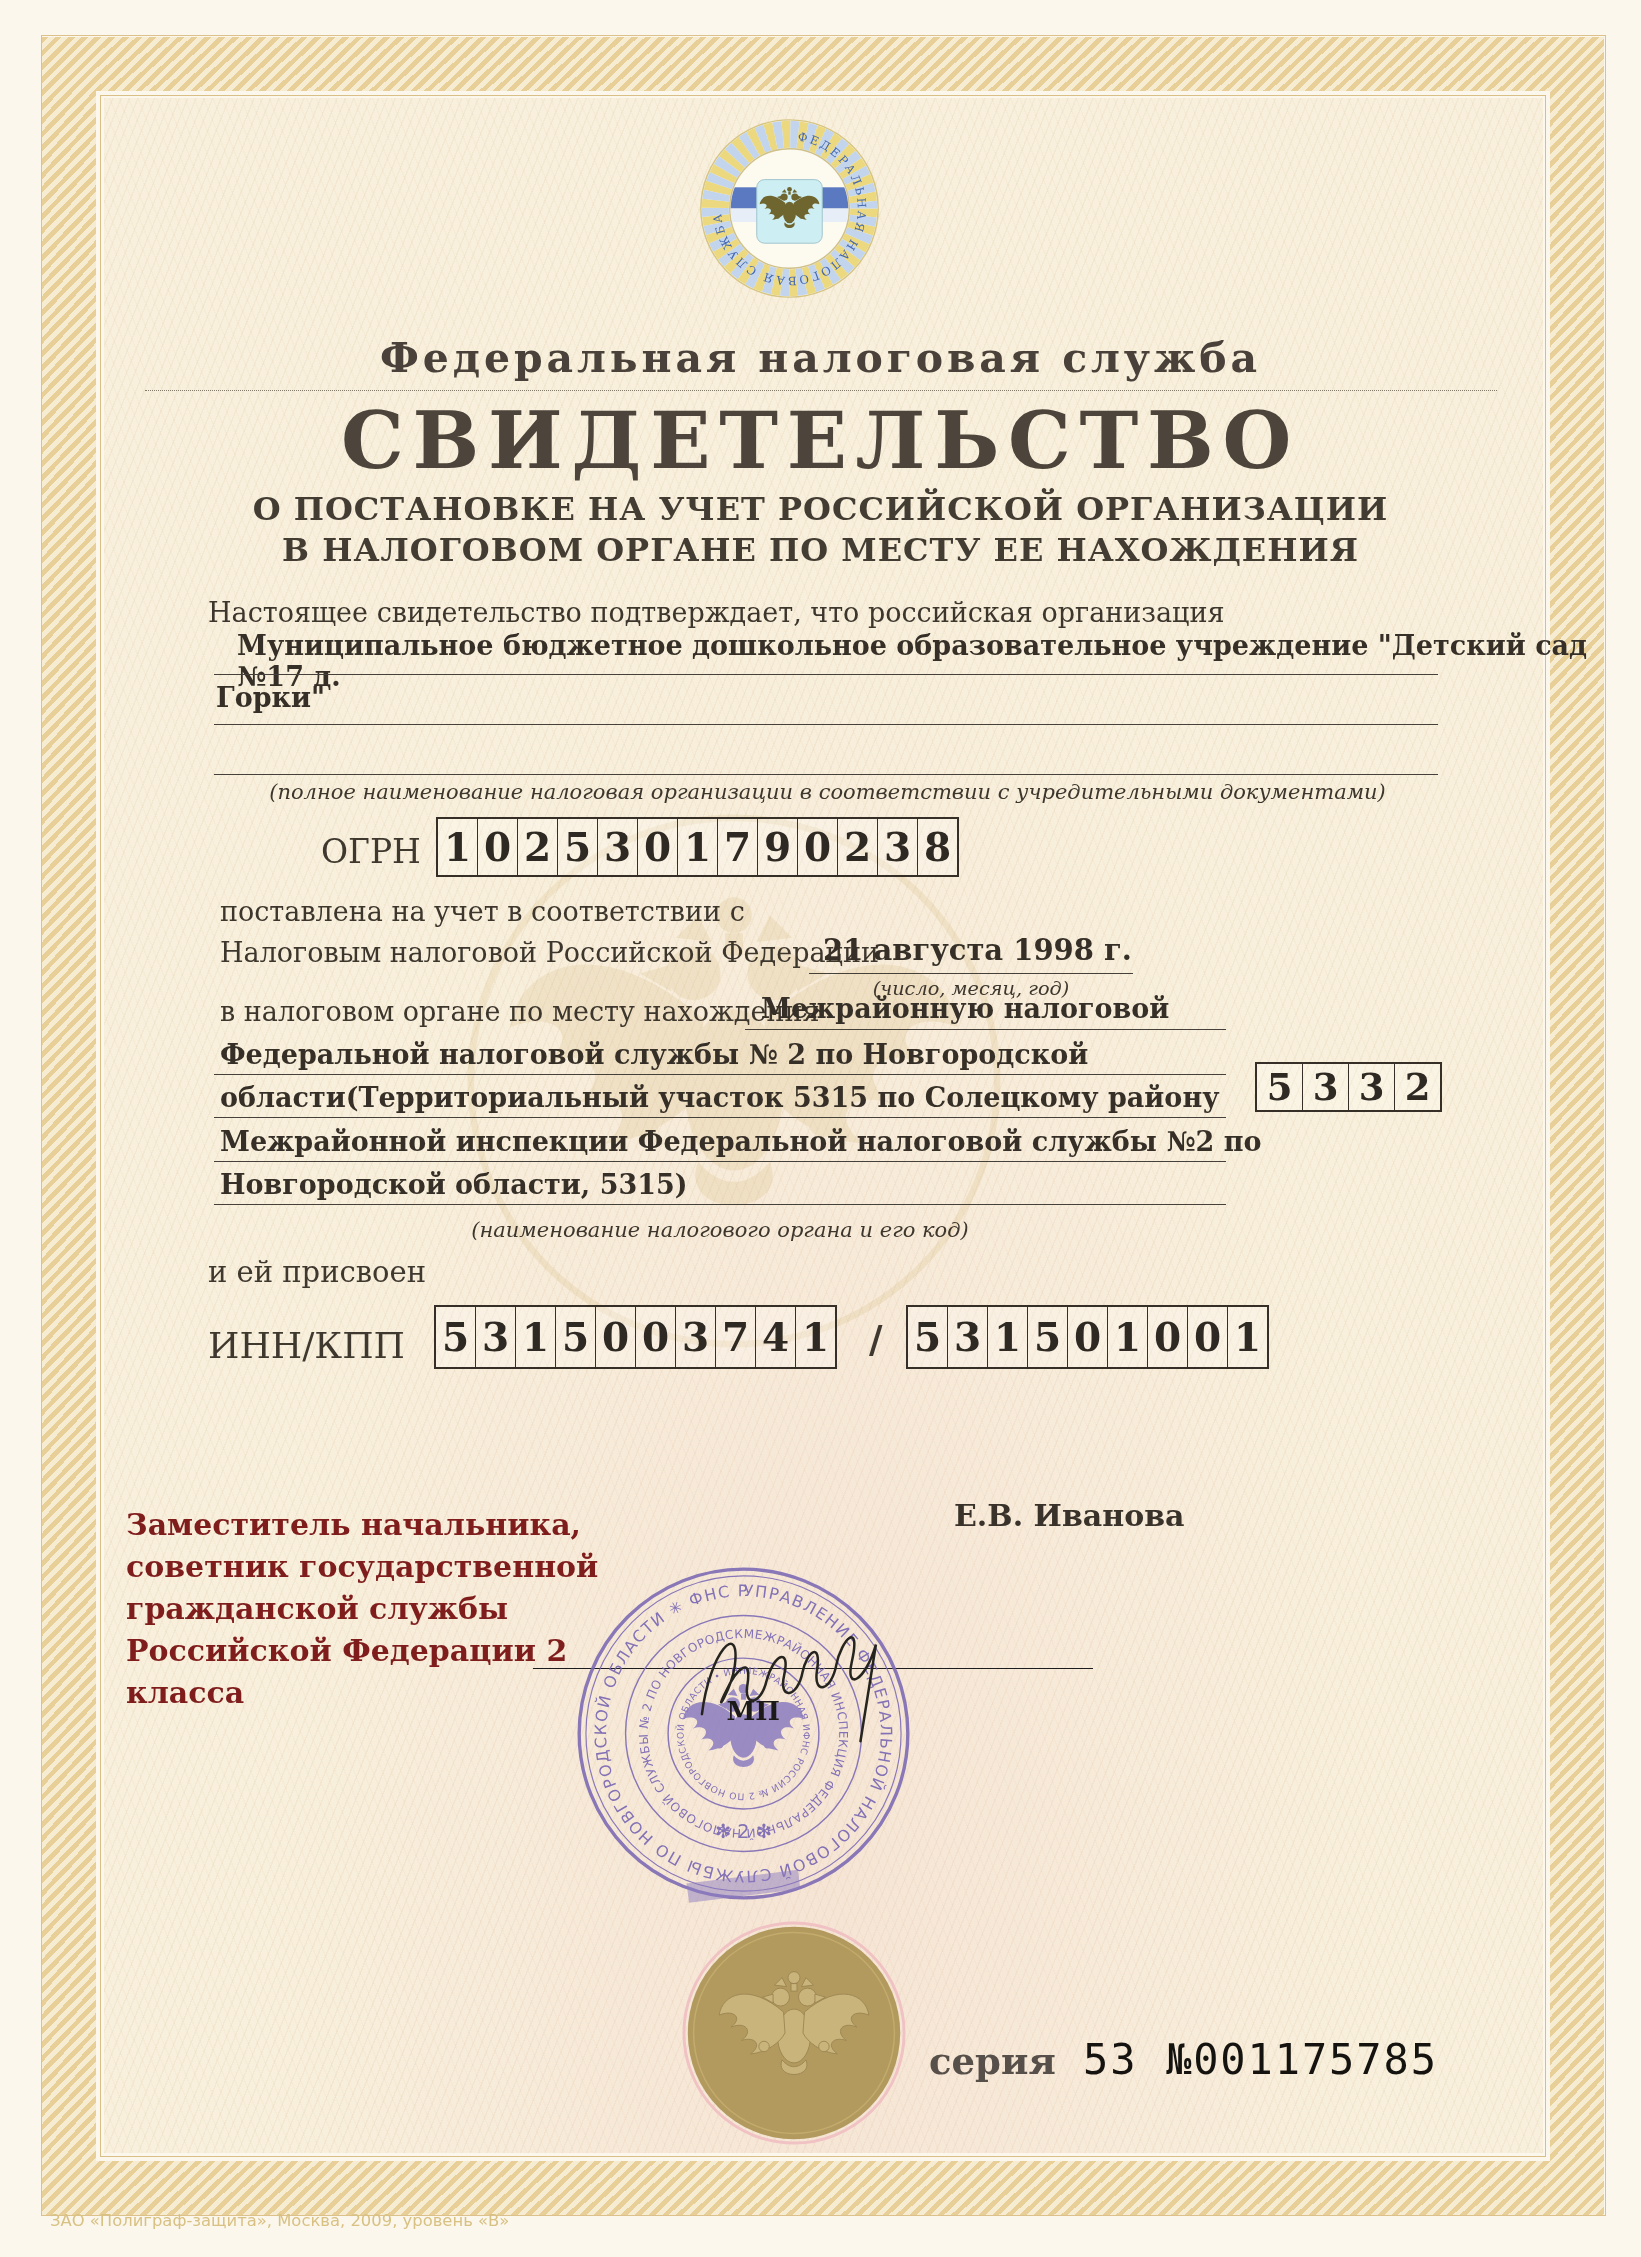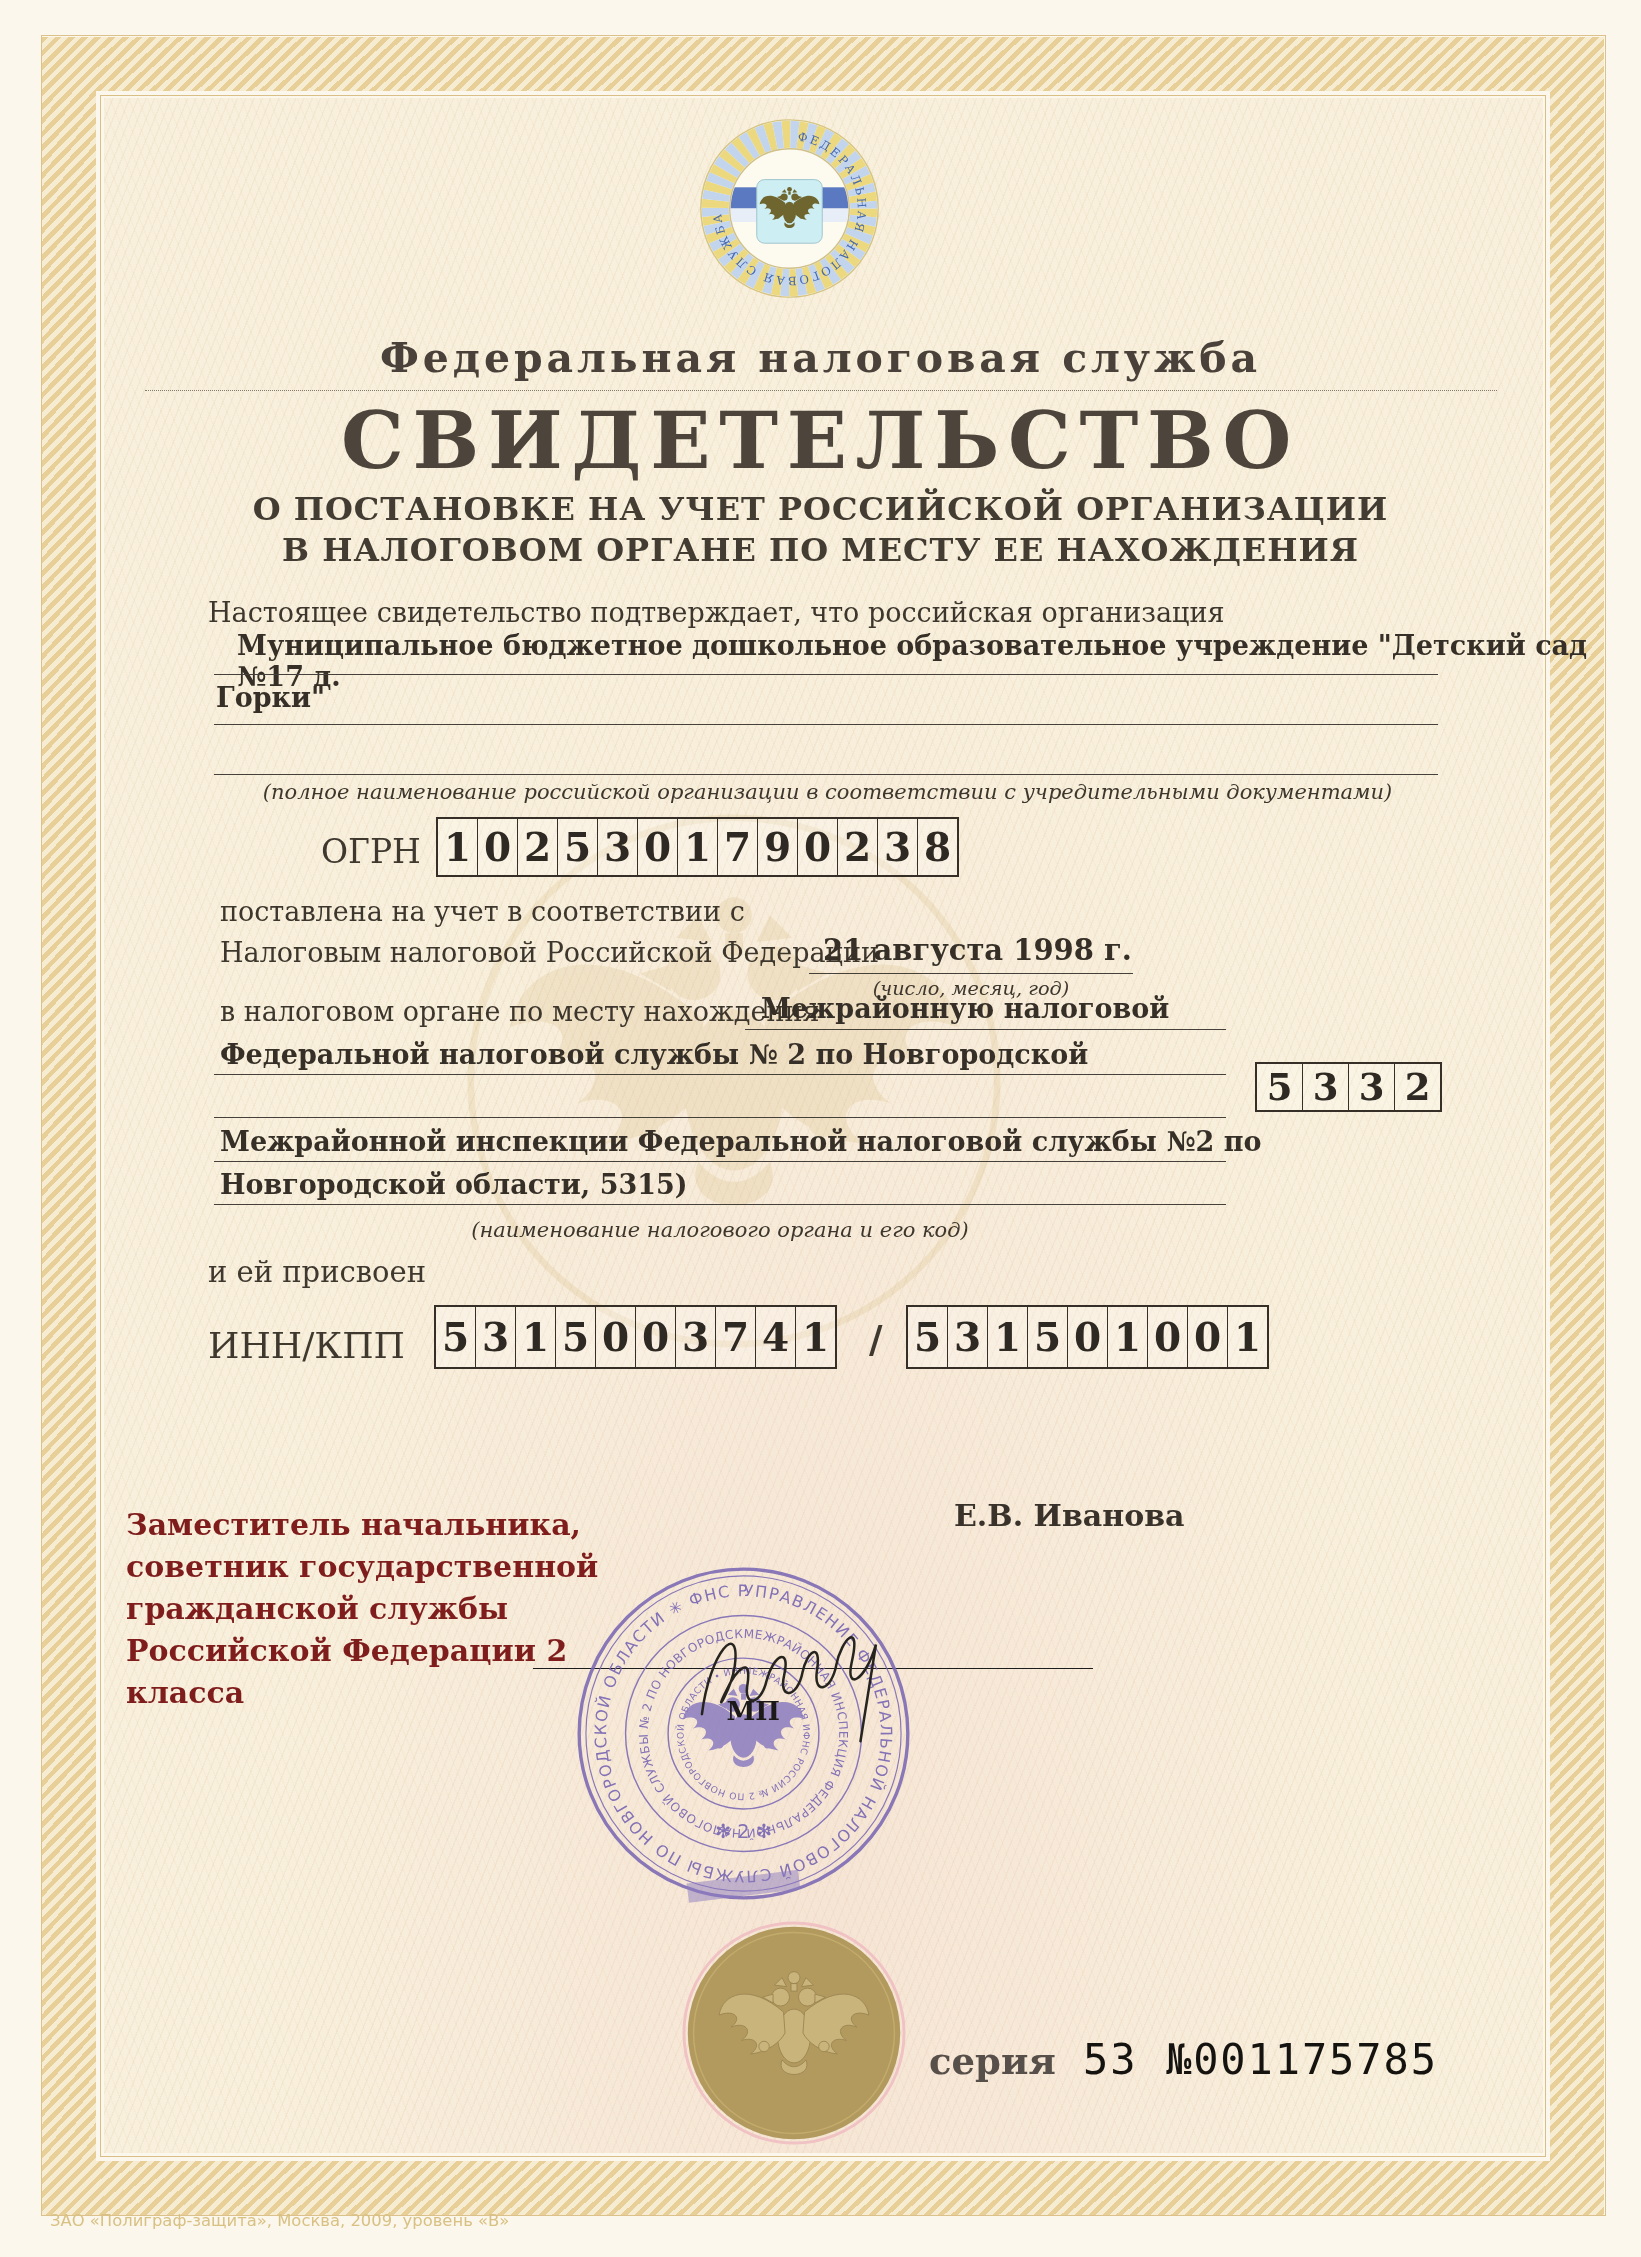--- a/index.html
+++ b/index.html
@@ -149,21 +149,21 @@
   <div id="doc-title" class="abs ctr">СВИДЕТЕЛЬСТВО</div>
   <div id="subtitle1" class="abs ctr">О ПОСТАНОВКЕ НА УЧЕТ РОССИЙСКОЙ ОРГАНИЗАЦИИ</div>
   <div id="subtitle2" class="abs ctr">В НАЛОГОВОМ ОРГАНЕ  ПО МЕСТУ ЕЕ НАХОЖДЕНИЯ</div>
 
   <div id="intro" class="abs t28">Настоящее свидетельство подтверждает, что российская организация</div>
   <div id="org1" class="abs b29">Муниципальное бюджетное дошкольное образовательное учреждение "Детский сад №17 д.</div>
   <div class="rule" style="top:674px;left:214px;width:1224px;"></div>
   <div id="org2" class="abs b29">Горки"</div>
   <div class="rule" style="top:724px;left:214px;width:1224px;"></div>
   <div class="rule thin" style="top:774px;left:214px;width:1224px;"></div>
-  <div id="org-caption" class="abs cap">(полное наименование российской организации в соответствии с учредительными документами)</div>
+  <div id="org-caption" class="abs cap">(полное наименование налоговая организации в соответствии с учредительными документами)</div>
 
   <div id="ogrn-label" class="abs">ОГРН</div>
   <div id="ogrn-boxes" class="digit-boxes">
       <span class="cell">1</span>
       <span class="cell">0</span>
       <span class="cell">2</span>
       <span class="cell">5</span>
       <span class="cell">3</span>
       <span class="cell">0</span>
       <span class="cell">1</span>
@@ -179,20 +179,21 @@
   <div id="reg2" class="abs t28">Налоговым налоговой Российской Федерации</div>
   <div id="reg-date" class="abs b29">21 августа 1998 г.</div>
   <div class="rule" style="top:973px;left:809px;width:324px;"></div>
   <div id="date-caption" class="abs cap">(число, месяц, год)</div>
 
   <div id="tax-label" class="abs t28">в налоговом органе по месту нахождения</div>
   <div id="tax1" class="abs b29">Межрайонную налоговой</div>
   <div class="rule" style="top:1029px;left:745px;width:481px;"></div>
   <div id="tax2" class="abs b29">Федеральной налоговой службы № 2 по Новгородской</div>
   <div class="rule" style="top:1074px;left:214px;width:1012px;"></div>
+  <div id="tax3" class="abs b29">области(Территориальный участок 5315 по Солецкому району</div>
   <div class="rule" style="top:1117px;left:214px;width:1012px;"></div>
   <div id="tax4" class="abs b29">Межрайонной инспекции Федеральной налоговой службы №2 по</div>
   <div class="rule" style="top:1161px;left:214px;width:1012px;"></div>
   <div id="tax5" class="abs b29">Новгородской области, 5315)</div>
   <div class="rule" style="top:1204px;left:214px;width:1012px;"></div>
   <div id="code-boxes" class="digit-boxes">
       <span class="cell">5</span>
       <span class="cell">3</span>
       <span class="cell">3</span>
       <span class="cell">2</span>

